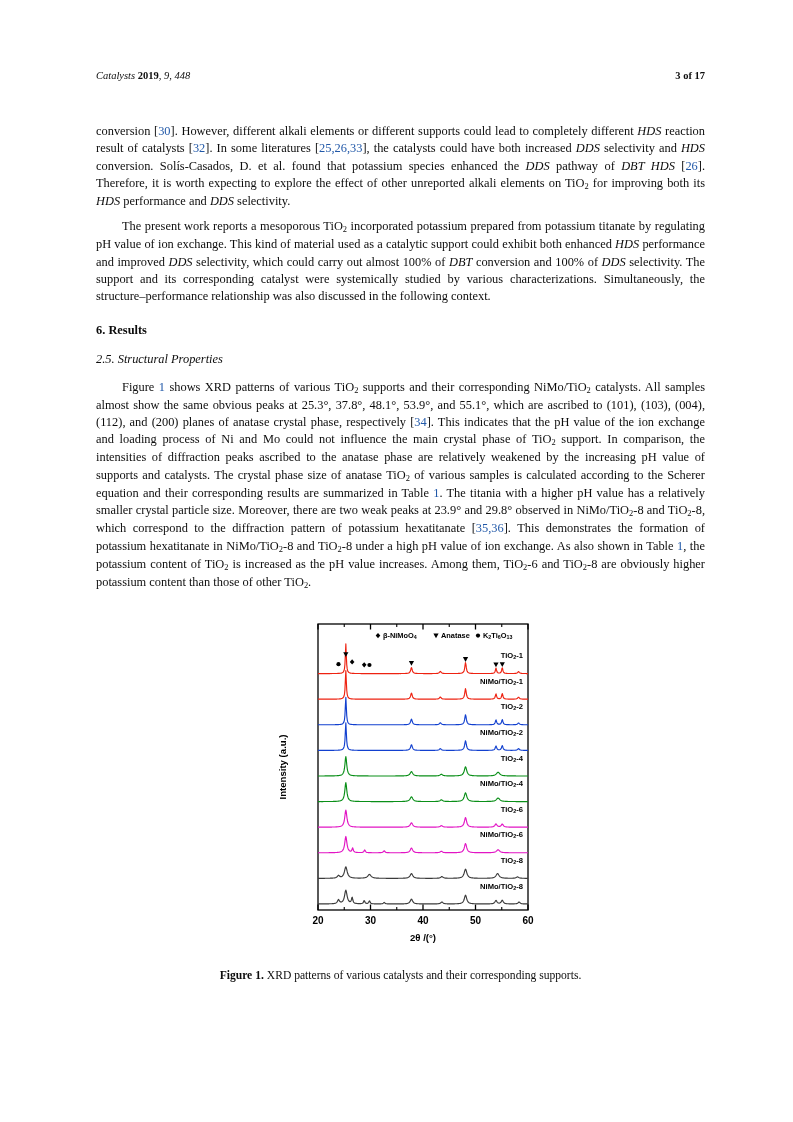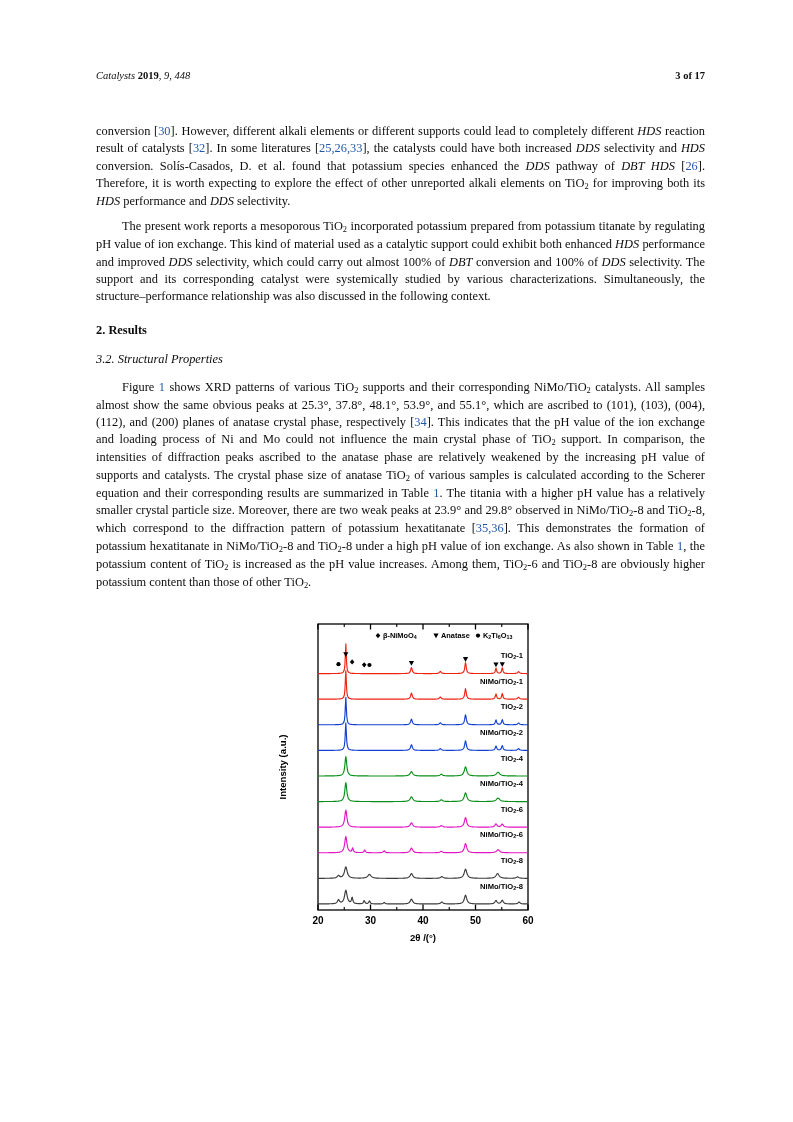--- a/index.html
+++ b/index.html
@@ -86,22 +86,22 @@
 
   <div class="runhead">
     <div class="journal"><span>Catalysts </span><b>2019</b><span>, 9, 448</span></div>
     <div class="pageno">3 of 17</div>
   </div>
 
   <p class="body"><span>conversion [</span><span class="ref">30</span><span>]. However, different alkali elements or different supports could lead to completely different </span><span class="it">HDS</span><span> reaction result of catalysts [</span><span class="ref">32</span><span>]. In some literatures [</span><span class="ref">25,26,33</span><span>], the catalysts could have both increased </span><span class="it">DDS</span><span> selectivity and </span><span class="it">HDS</span><span> conversion. Solís-Casados, D. et al. found that potassium species enhanced the </span><span class="it">DDS</span><span> pathway of </span><span class="it">DBT HDS</span><span> [</span><span class="ref">26</span><span>]. Therefore, it is worth expecting to explore the effect of other unreported alkali elements on TiO</span><sub>2</sub><span> for improving both its </span><span class="it">HDS</span><span> performance and </span><span class="it">DDS</span><span> selectivity.</span></p>
 
   <p class="body indent"><span>The present work reports a mesoporous TiO</span><sub>2</sub><span> incorporated potassium prepared from potassium titanate by regulating pH value of ion exchange. This kind of material used as a catalytic support could exhibit both enhanced </span><span class="it">HDS</span><span> performance and improved </span><span class="it">DDS</span><span> selectivity, which could carry out almost 100% of </span><span class="it">DBT</span><span> conversion and 100% of </span><span class="it">DDS</span><span> selectivity. The support and its corresponding catalyst were systemically studied by various characterizations. Simultaneously, the structure–performance relationship was also discussed in the following context.</span></p>
 
-  <h2 class="sec">2. Results</h2>
-  <h3 class="subsec">3.2. Structural Properties</h3>
+  <h2 class="sec">6. Results</h2>
+  <h3 class="subsec">2.5. Structural Properties</h3>
 
   <p class="body indent"><span>Figure </span><span class="ref">1</span><span> shows XRD patterns of various TiO</span><sub>2</sub><span> supports and their corresponding NiMo/TiO</span><sub>2</sub><span> catalysts. All samples almost show the same obvious peaks at 25.3°, 37.8°, 48.1°, 53.9°, and 55.1°, which are ascribed to (101), (103), (004), (112), and (200) planes of anatase crystal phase, respectively [</span><span class="ref">34</span><span>]. This indicates that the pH value of the ion exchange and loading process of Ni and Mo could not influence the main crystal phase of TiO</span><sub>2</sub><span> support. In comparison, the intensities of diffraction peaks ascribed to the anatase phase are relatively weakened by the increasing pH value of supports and catalysts. The crystal phase size of anatase TiO</span><sub>2</sub><span> of various samples is calculated according to the Scherer equation and their corresponding results are summarized in Table </span><span class="ref">1</span><span>. The titania with a higher pH value has a relatively smaller crystal particle size. Moreover, there are two weak peaks at 23.9° and 29.8° observed in NiMo/TiO</span><sub>2</sub><span>-8 and TiO</span><sub>2</sub><span>-8, which correspond to the diffraction pattern of potassium hexatitanate [</span><span class="ref">35,36</span><span>]. This demonstrates the formation of potassium hexatitanate in NiMo/TiO</span><sub>2</sub><span>-8 and TiO</span><sub>2</sub><span>-8 under a high pH value of ion exchange. As also shown in Table </span><span class="ref">1</span><span>, the potassium content of TiO</span><sub>2</sub><span> is increased as the pH value increases. Among them, TiO</span><sub>2</sub><span>-6 and TiO</span><sub>2</sub><span>-8 are obviously higher potassium content than those of other TiO</span><sub>2</sub><span>.</span></p>
 
   <div class="figure-wrap">
     <div class="chart-box">
       <svg class="chart-svg" id="xrd-svg" width="270" height="332" viewBox="0 0 270 332">
           <rect x="52" y="10" width="210" height="286" fill="none" stroke="#000" stroke-width="1.3"></rect>
           <path d="M52.00 289.94 L52.46 289.94 L52.91 289.93 L53.37 289.93 L53.83 289.93 L54.28 289.93 L54.74 289.92 L55.20 289.92 L55.65 289.92 L56.11 289.91 L56.57 289.91 L57.02 289.91 L57.48 289.90 L57.93 289.90 L58.39 289.89 L58.85 289.89 L59.30 289.88 L59.76 289.88 L60.22 289.87 L60.67 289.86 L61.13 289.86 L61.59 289.85 L62.04 289.84 L62.50 289.83 L62.96 289.82 L63.41 289.80 L63.87 289.79 L64.33 289.77 L64.78 289.76 L65.24 289.73 L65.70 289.71 L66.15 289.68 L66.61 289.65 L67.07 289.61 L67.52 289.56 L67.98 289.50 L68.43 289.43 L68.89 289.33 L69.35 289.20 L69.80 289.02 L70.26 288.76 L70.72 288.37 L71.17 287.77 L71.63 286.89 L72.09 285.89 L72.54 285.45 L73.00 286.01 L73.46 286.88 L73.91 287.52 L74.37 287.87 L74.83 288.00 L75.28 287.98 L75.74 287.83 L76.20 287.54 L76.65 287.10 L77.11 286.44 L77.57 285.47 L78.02 284.08 L78.48 282.12 L78.93 279.61 L79.39 277.16 L79.85 276.14 L80.30 277.37 L80.76 279.87 L81.22 282.32 L81.67 284.22 L82.13 285.55 L82.59 286.46 L83.04 287.06 L83.50 287.43 L83.96 287.59 L84.41 287.51 L84.87 287.06 L85.33 285.93 L85.78 283.92 L86.24 283.18 L86.70 285.26 L87.15 287.10 L87.61 288.09 L88.07 288.62 L88.52 288.93 L88.98 289.14 L89.43 289.27 L89.89 289.37 L90.35 289.44 L90.80 289.50 L91.26 289.54 L91.72 289.58 L92.17 289.60 L92.63 289.62 L93.09 289.63 L93.54 289.63 L94.00 289.63 L94.46 289.62 L94.91 289.59 L95.37 289.54 L95.83 289.46 L96.28 289.31 L96.74 289.05 L97.20 288.54 L97.65 287.57 L98.11 286.54 L98.57 287.07 L99.02 288.20 L99.48 288.85 L99.93 289.17 L100.39 289.32 L100.85 289.36 L101.30 289.33 L101.76 289.19 L102.22 288.89 L102.67 288.24 L103.13 287.18 L103.59 286.85 L104.04 287.89 L104.50 288.75 L104.96 289.21 L105.41 289.45 L105.87 289.59 L106.33 289.68 L106.78 289.73 L107.24 289.77 L107.70 289.80 L108.15 289.82 L108.61 289.84 L109.07 289.85 L109.52 289.86 L109.98 289.86 L110.43 289.87 L110.89 289.87 L111.35 289.88 L111.80 289.88 L112.26 289.88 L112.72 289.87 L113.17 289.87 L113.63 289.86 L114.09 289.85 L114.54 289.83 L115.00 289.81 L115.46 289.77 L115.91 289.71 L116.37 289.61 L116.83 289.44 L117.28 289.12 L117.74 288.65 L118.20 288.40 L118.65 288.75 L119.11 289.20 L119.57 289.49 L120.02 289.64 L120.48 289.74 L120.93 289.79 L121.39 289.83 L121.85 289.85 L122.30 289.87 L122.76 289.89 L123.22 289.90 L123.67 289.90 L124.13 289.91 L124.59 289.91 L125.04 289.92 L125.50 289.92 L125.96 289.92 L126.41 289.92 L126.87 289.92 L127.33 289.92 L127.78 289.92 L128.24 289.92 L128.70 289.92 L129.15 289.92 L129.61 289.92 L130.07 289.92 L130.52 289.92 L130.98 289.92 L131.43 289.92 L131.89 289.91 L132.35 289.91 L132.80 289.91 L133.26 289.90 L133.72 289.90 L134.17 289.89 L134.63 289.89 L135.09 289.88 L135.54 289.87 L136.00 289.86 L136.46 289.85 L136.91 289.84 L137.37 289.82 L137.83 289.81 L138.28 289.78 L138.74 289.76 L139.20 289.73 L139.65 289.69 L140.11 289.64 L140.57 289.59 L141.02 289.51 L141.48 289.41 L141.93 289.28 L142.39 289.09 L142.85 288.84 L143.30 288.47 L143.76 287.93 L144.22 287.17 L144.67 286.22 L145.13 285.36 L145.59 285.17 L146.04 285.83 L146.50 286.81 L146.96 287.66 L147.41 288.27 L147.87 288.70 L148.33 289.00 L148.78 289.21 L149.24 289.36 L149.70 289.47 L150.15 289.56 L150.61 289.62 L151.07 289.67 L151.52 289.71 L151.98 289.75 L152.43 289.77 L152.89 289.80 L153.35 289.82 L153.80 289.83 L154.26 289.85 L154.72 289.86 L155.17 289.87 L155.63 289.88 L156.09 289.88 L156.54 289.89 L157.00 289.89 L157.46 289.90 L157.91 289.90 L158.37 289.91 L158.83 289.91 L159.28 289.91 L159.74 289.92 L160.20 289.92 L160.65 289.92 L161.11 289.92 L161.57 289.92 L162.02 289.92 L162.48 289.92 L162.93 289.92 L163.39 289.92 L163.85 289.92 L164.30 289.92 L164.76 289.92 L165.22 289.92 L165.67 289.92 L166.13 289.92 L166.59 289.91 L167.04 289.91 L167.50 289.90 L167.96 289.90 L168.41 289.89 L168.87 289.89 L169.33 289.88 L169.78 289.87 L170.24 289.85 L170.70 289.83 L171.15 289.81 L171.61 289.78 L172.07 289.74 L172.52 289.69 L172.98 289.62 L173.43 289.51 L173.89 289.36 L174.35 289.12 L174.80 288.78 L175.26 288.35 L175.72 288.00 L176.17 288.05 L176.63 288.43 L177.09 288.85 L177.54 289.17 L178.00 289.39 L178.46 289.53 L178.91 289.62 L179.37 289.69 L179.83 289.74 L180.28 289.77 L180.74 289.80 L181.20 289.81 L181.65 289.83 L182.11 289.84 L182.57 289.85 L183.02 289.85 L183.48 289.86 L183.93 289.86 L184.39 289.86 L184.85 289.86 L185.30 289.86 L185.76 289.85 L186.22 289.85 L186.67 289.85 L187.13 289.84 L187.59 289.83 L188.04 289.82 L188.50 289.81 L188.96 289.80 L189.41 289.79 L189.87 289.77 L190.33 289.76 L190.78 289.74 L191.24 289.71 L191.70 289.68 L192.15 289.65 L192.61 289.60 L193.07 289.55 L193.52 289.49 L193.98 289.42 L194.43 289.32 L194.89 289.20 L195.35 289.04 L195.80 288.82 L196.26 288.53 L196.72 288.13 L197.17 287.56 L197.63 286.74 L198.09 285.56 L198.54 283.95 L199.00 282.20 L199.46 281.19 L199.91 281.76 L200.37 283.42 L200.83 285.12 L201.28 286.43 L201.74 287.35 L202.20 287.99 L202.65 288.43 L203.11 288.75 L203.57 288.98 L204.02 289.15 L204.48 289.29 L204.93 289.39 L205.39 289.47 L205.85 289.54 L206.30 289.59 L206.76 289.64 L207.22 289.67 L207.67 289.71 L208.13 289.73 L208.59 289.75 L209.04 289.77 L209.50 289.79 L209.96 289.80 L210.41 289.82 L210.87 289.83 L211.33 289.84 L211.78 289.85 L212.24 289.85 L212.70 289.86 L213.15 289.87 L213.61 289.87 L214.07 289.88 L214.52 289.88 L214.98 289.88 L215.43 289.88 L215.89 289.89 L216.35 289.89 L216.80 289.89 L217.26 289.89 L217.72 289.89 L218.17 289.89 L218.63 289.89 L219.09 289.89 L219.54 289.88 L220.00 289.88 L220.46 289.88 L220.91 289.87 L221.37 289.86 L221.83 289.86 L222.28 289.85 L222.74 289.84 L223.20 289.82 L223.65 289.81 L224.11 289.79 L224.57 289.76 L225.02 289.73 L225.48 289.69 L225.93 289.64 L226.39 289.57 L226.85 289.47 L227.30 289.33 L227.76 289.12 L228.22 288.79 L228.67 288.29 L229.13 287.54 L229.59 286.68 L230.04 286.33 L230.50 286.88 L230.96 287.71 L231.41 288.34 L231.87 288.73 L232.33 288.95 L232.78 289.06 L233.24 289.07 L233.70 289.00 L234.15 288.83 L234.61 288.51 L235.07 287.97 L235.52 287.16 L235.98 286.32 L236.43 286.18 L236.89 286.93 L237.35 287.83 L237.80 288.49 L238.26 288.92 L238.72 289.20 L239.17 289.38 L239.63 289.50 L240.09 289.59 L240.54 289.66 L241.00 289.71 L241.46 289.74 L241.91 289.77 L242.37 289.80 L242.83 289.81 L243.28 289.83 L243.74 289.84 L244.20 289.85 L244.65 289.85 L245.11 289.86 L245.57 289.86 L246.02 289.86 L246.48 289.86 L246.93 289.86 L247.39 289.85 L247.85 289.84 L248.30 289.82 L248.76 289.80 L249.22 289.78 L249.67 289.73 L250.13 289.68 L250.59 289.59 L251.04 289.45 L251.50 289.24 L251.96 288.91 L252.41 288.45 L252.87 288.04 L253.33 288.07 L253.78 288.51 L254.24 288.96 L254.70 289.28 L255.15 289.48 L255.61 289.62 L256.07 289.70 L256.52 289.76 L256.98 289.81 L257.43 289.84 L257.89 289.86 L258.35 289.88 L258.80 289.90 L259.26 289.91 L259.72 289.92 L260.17 289.92 L260.63 289.93 L261.09 289.94 L261.54 289.94 L262.00 289.95" fill="none" stroke="#3b3b3b" stroke-width="1.15" stroke-linejoin="round"></path>
           <text x="257" y="274.5888" text-anchor="end" font-family="&quot;Liberation Sans&quot;, sans-serif" font-size="7.6" font-weight="bold" fill="#000"><tspan>NiMo/TiO</tspan><tspan baseline-shift="-22%" font-size="5.4">2</tspan><tspan>-8</tspan></text>
           <path d="M52.00 264.34 L52.46 264.34 L52.91 264.34 L53.37 264.33 L53.83 264.33 L54.28 264.33 L54.74 264.33 L55.20 264.33 L55.65 264.32 L56.11 264.32 L56.57 264.32 L57.02 264.31 L57.48 264.31 L57.93 264.30 L58.39 264.30 L58.85 264.30 L59.30 264.29 L59.76 264.29 L60.22 264.28 L60.67 264.27 L61.13 264.27 L61.59 264.26 L62.04 264.25 L62.50 264.24 L62.96 264.23 L63.41 264.22 L63.87 264.21 L64.33 264.19 L64.78 264.18 L65.24 264.16 L65.70 264.14 L66.15 264.12 L66.61 264.09 L67.07 264.05 L67.52 264.01 L67.98 263.96 L68.43 263.90 L68.89 263.82 L69.35 263.72 L69.80 263.57 L70.26 263.37 L70.72 263.08 L71.17 262.66 L71.63 262.08 L72.09 261.47 L72.54 261.20 L73.00 261.49 L73.46 261.98 L73.91 262.37 L74.37 262.58 L74.83 262.65 L75.28 262.60 L75.74 262.44 L76.20 262.17 L76.65 261.75 L77.11 261.15 L77.57 260.30 L78.02 259.09 L78.48 257.45 L78.93 255.45 L79.39 253.59 L79.85 252.84 L80.30 253.76 L80.76 255.70 L81.22 257.70 L81.67 259.31 L82.13 260.50 L82.59 261.36 L83.04 261.99 L83.50 262.44 L83.96 262.78 L84.41 263.04 L84.87 263.24 L85.33 263.40 L85.78 263.52 L86.24 263.63 L86.70 263.71 L87.15 263.78 L87.61 263.83 L88.07 263.88 L88.52 263.92 L88.98 263.95 L89.43 263.98 L89.89 264.00 L90.35 264.02 L90.80 264.04 L91.26 264.05 L91.72 264.06 L92.17 264.07 L92.63 264.07 L93.09 264.07 L93.54 264.07 L94.00 264.07 L94.46 264.06 L94.91 264.05 L95.37 264.04 L95.83 264.02 L96.28 263.99 L96.74 263.96 L97.20 263.93 L97.65 263.88 L98.11 263.82 L98.57 263.74 L99.02 263.65 L99.48 263.52 L99.93 263.36 L100.39 263.15 L100.85 262.87 L101.30 262.51 L101.76 262.04 L102.22 261.48 L102.67 260.90 L103.13 260.47 L103.59 260.39 L104.04 260.70 L104.50 261.25 L104.96 261.84 L105.41 262.35 L105.87 262.76 L106.33 263.08 L106.78 263.32 L107.24 263.50 L107.70 263.64 L108.15 263.75 L108.61 263.84 L109.07 263.91 L109.52 263.97 L109.98 264.02 L110.43 264.06 L110.89 264.09 L111.35 264.12 L111.80 264.14 L112.26 264.16 L112.72 264.18 L113.17 264.20 L113.63 264.21 L114.09 264.22 L114.54 264.23 L115.00 264.24 L115.46 264.25 L115.91 264.26 L116.37 264.27 L116.83 264.27 L117.28 264.28 L117.74 264.28 L118.20 264.29 L118.65 264.29 L119.11 264.29 L119.57 264.30 L120.02 264.30 L120.48 264.30 L120.93 264.30 L121.39 264.31 L121.85 264.31 L122.30 264.31 L122.76 264.31 L123.22 264.31 L123.67 264.31 L124.13 264.31 L124.59 264.31 L125.04 264.31 L125.50 264.32 L125.96 264.32 L126.41 264.32 L126.87 264.31 L127.33 264.31 L127.78 264.31 L128.24 264.31 L128.70 264.31 L129.15 264.31 L129.61 264.31 L130.07 264.31 L130.52 264.30 L130.98 264.30 L131.43 264.30 L131.89 264.30 L132.35 264.29 L132.80 264.29 L133.26 264.28 L133.72 264.28 L134.17 264.27 L134.63 264.26 L135.09 264.25 L135.54 264.24 L136.00 264.23 L136.46 264.22 L136.91 264.21 L137.37 264.19 L137.83 264.17 L138.28 264.14 L138.74 264.11 L139.20 264.08 L139.65 264.03 L140.11 263.98 L140.57 263.91 L141.02 263.82 L141.48 263.71 L141.93 263.56 L142.39 263.35 L142.85 263.07 L143.30 262.67 L143.76 262.12 L144.22 261.37 L144.67 260.47 L145.13 259.72 L145.59 259.56 L146.04 260.13 L146.50 261.02 L146.96 261.84 L147.41 262.47 L147.87 262.93 L148.33 263.25 L148.78 263.48 L149.24 263.66 L149.70 263.78 L150.15 263.88 L150.61 263.96 L151.07 264.01 L151.52 264.06 L151.98 264.10 L152.43 264.13 L152.89 264.16 L153.35 264.18 L153.80 264.20 L154.26 264.22 L154.72 264.23 L155.17 264.24 L155.63 264.25 L156.09 264.26 L156.54 264.27 L157.00 264.27 L157.46 264.28 L157.91 264.29 L158.37 264.29 L158.83 264.29 L159.28 264.30 L159.74 264.30 L160.20 264.30 L160.65 264.30 L161.11 264.31 L161.57 264.31 L162.02 264.31 L162.48 264.31 L162.93 264.31 L163.39 264.31 L163.85 264.31 L164.30 264.31 L164.76 264.31 L165.22 264.31 L165.67 264.30 L166.13 264.30 L166.59 264.30 L167.04 264.29 L167.50 264.29 L167.96 264.28 L168.41 264.28 L168.87 264.27 L169.33 264.26 L169.78 264.25 L170.24 264.23 L170.70 264.22 L171.15 264.19 L171.61 264.16 L172.07 264.12 L172.52 264.07 L172.98 263.99 L173.43 263.89 L173.89 263.74 L174.35 263.52 L174.80 263.22 L175.26 262.86 L175.72 262.60 L176.17 262.63 L176.63 262.93 L177.09 263.28 L177.54 263.56 L178.00 263.76 L178.46 263.90 L178.91 263.99 L179.37 264.06 L179.83 264.11 L180.28 264.14 L180.74 264.17 L181.20 264.19 L181.65 264.20 L182.11 264.21 L182.57 264.22 L183.02 264.23 L183.48 264.23 L183.93 264.23 L184.39 264.23 L184.85 264.23 L185.30 264.23 L185.76 264.22 L186.22 264.22 L186.67 264.21 L187.13 264.20 L187.59 264.19 L188.04 264.18 L188.50 264.17 L188.96 264.16 L189.41 264.14 L189.87 264.12 L190.33 264.10 L190.78 264.07 L191.24 264.04 L191.70 264.00 L192.15 263.96 L192.61 263.91 L193.07 263.85 L193.52 263.77 L193.98 263.68 L194.43 263.56 L194.89 263.41 L195.35 263.22 L195.80 262.96 L196.26 262.62 L196.72 262.15 L197.17 261.50 L197.63 260.59 L198.09 259.33 L198.54 257.71 L199.00 256.05 L199.46 255.14 L199.91 255.65 L200.37 257.19 L200.83 258.87 L201.28 260.25 L201.74 261.26 L202.20 261.98 L202.65 262.50 L203.11 262.87 L203.57 263.15 L204.02 263.35 L204.48 263.52 L204.93 263.64 L205.39 263.74 L205.85 263.82 L206.30 263.89 L206.76 263.94 L207.22 263.99 L207.67 264.03 L208.13 264.06 L208.59 264.09 L209.04 264.11 L209.50 264.13 L209.96 264.15 L210.41 264.16 L210.87 264.18 L211.33 264.19 L211.78 264.20 L212.24 264.21 L212.70 264.21 L213.15 264.22 L213.61 264.22 L214.07 264.23 L214.52 264.23 L214.98 264.24 L215.43 264.24 L215.89 264.24 L216.35 264.24 L216.80 264.24 L217.26 264.24 L217.72 264.24 L218.17 264.23 L218.63 264.23 L219.09 264.23 L219.54 264.22 L220.00 264.22 L220.46 264.21 L220.91 264.20 L221.37 264.19 L221.83 264.18 L222.28 264.16 L222.74 264.15 L223.20 264.13 L223.65 264.10 L224.11 264.07 L224.57 264.04 L225.02 264.00 L225.48 263.95 L225.93 263.89 L226.39 263.81 L226.85 263.72 L227.30 263.60 L227.76 263.44 L228.22 263.23 L228.67 262.96 L229.13 262.59 L229.59 262.10 L230.04 261.47 L230.50 260.71 L230.96 259.98 L231.41 259.55 L231.87 259.66 L232.33 260.25 L232.78 261.02 L233.24 261.74 L233.70 262.32 L234.15 262.75 L234.61 263.08 L235.07 263.33 L235.52 263.51 L235.98 263.65 L236.43 263.76 L236.89 263.85 L237.35 263.92 L237.80 263.98 L238.26 264.02 L238.72 264.06 L239.17 264.09 L239.63 264.12 L240.09 264.14 L240.54 264.16 L241.00 264.18 L241.46 264.19 L241.91 264.20 L242.37 264.21 L242.83 264.22 L243.28 264.22 L243.74 264.23 L244.20 264.23 L244.65 264.23 L245.11 264.22 L245.57 264.22 L246.02 264.21 L246.48 264.20 L246.93 264.18 L247.39 264.15 L247.85 264.12 L248.30 264.07 L248.76 264.00 L249.22 263.89 L249.67 263.75 L250.13 263.53 L250.59 263.24 L251.04 262.94 L251.50 262.81 L251.96 262.95 L252.41 263.25 L252.87 263.54 L253.33 263.76 L253.78 263.92 L254.24 264.02 L254.70 264.10 L255.15 264.15 L255.61 264.19 L256.07 264.22 L256.52 264.25 L256.98 264.26 L257.43 264.28 L257.89 264.29 L258.35 264.30 L258.80 264.31 L259.26 264.32 L259.72 264.32 L260.17 264.33 L260.63 264.33 L261.09 264.34 L261.54 264.34 L262.00 264.34" fill="none" stroke="#3b3b3b" stroke-width="1.15" stroke-linejoin="round"></path>
@@ -157,15 +157,16 @@
           <line x1="130.75" y1="296" x2="130.75" y2="293" stroke="#000" stroke-width="1.1"></line>
           <line x1="130.75" y1="10" x2="130.75" y2="13" stroke="#000" stroke-width="1.1"></line>
           <line x1="183.25" y1="296" x2="183.25" y2="293" stroke="#000" stroke-width="1.1"></line>
           <line x1="183.25" y1="10" x2="183.25" y2="13" stroke="#000" stroke-width="1.1"></line>
           <line x1="235.75" y1="296" x2="235.75" y2="293" stroke="#000" stroke-width="1.1"></line>
           <line x1="235.75" y1="10" x2="235.75" y2="13" stroke="#000" stroke-width="1.1"></line>
           <text x="157" y="327" text-anchor="middle" font-family="&quot;Liberation Sans&quot;, sans-serif" font-size="9.6" font-weight="bold" fill="#000">2θ /(°)</text>
           <text x="0" y="0" text-anchor="middle" font-family="&quot;Liberation Sans&quot;, sans-serif" font-size="9.6" font-weight="bold" fill="#000" transform="translate(20, 153) rotate(-90)">Intensity (a.u.)</text>
         </svg>
     </div>
+    <div class="figcap"><b>Figure 1.</b><span> XRD patterns of various catalysts and their corresponding supports.</span></div>
   </div>
 
 </div>
 
 </body></html>

